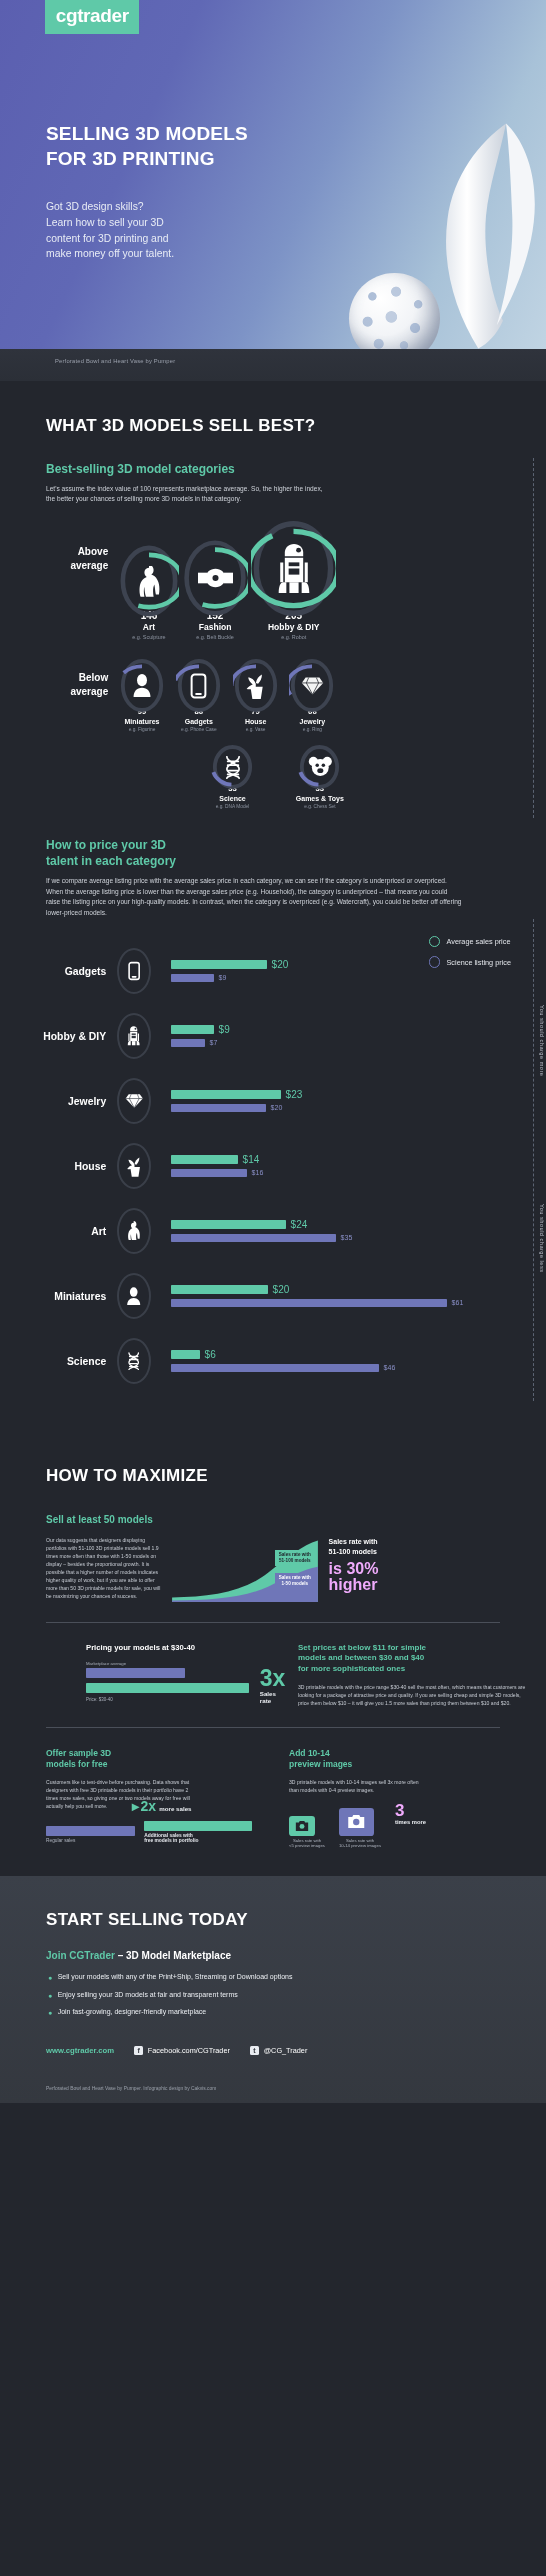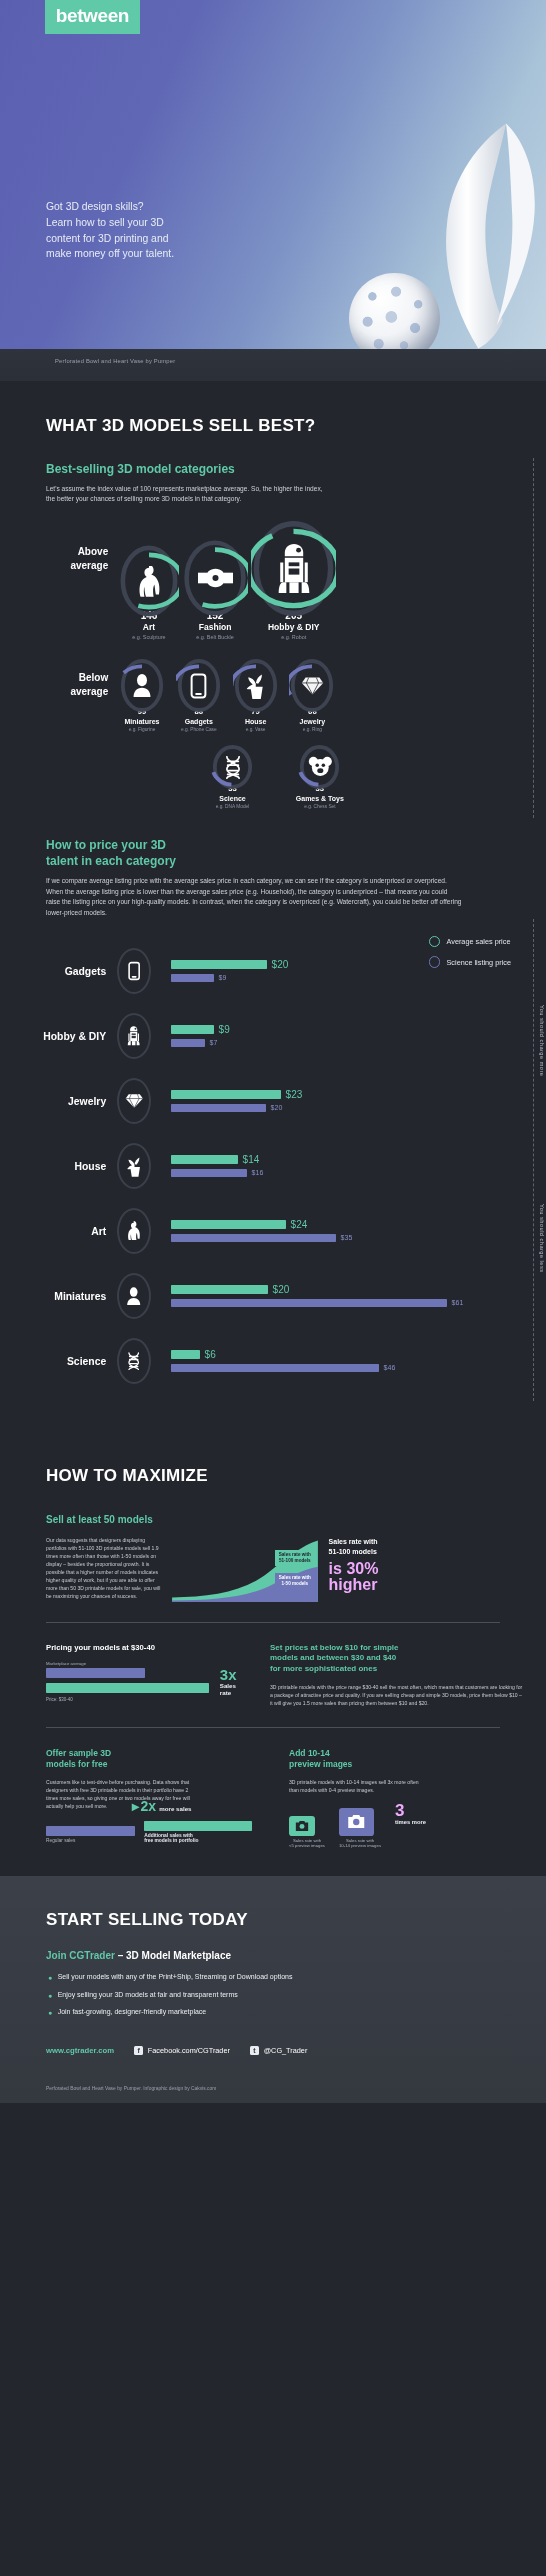--- a/index.html
+++ b/index.html
@@ -210,22 +210,26 @@
     font-size: 4.9px; color: #9aa0aa; border-top: 0;
   }
   .divider { height: 0.8px; background: #4a4f59; margin: 20px 46px 0 46px; }
 </style>
 </head>
 <body>
 
 <div class="page">
 
   <div class="hero">
-    <div class="logo">between</div>
-
+    <div class="logo">cgtrader</div>
+
+    <div class="hero-title">
+      <div>SELLING 3D MODELS</div>
+      <div>FOR 3D PRINTING</div>
+    </div>
 
     <div class="hero-sub">
       <div>Got 3D design skills?</div>
       <div>Learn how to sell your 3D</div>
       <div>content for 3D printing and</div>
       <div>make money off your talent.</div>
     </div>
 
     <div class="hero-bowl"></div>
     <svg class="hero-vase" viewBox="0 0 140 300">
@@ -664,40 +668,40 @@
             <div>51-100 models</div>
           </div>
           <div class="big-stat white" style="font-size:16px; margin-top:4.6px;">is 30%</div>
           <div class="big-stat white" style="font-size:16px;">higher</div>
         </div>
       </div>
     </div>
 
     <div class="divider"></div>
 
-    <div style="display:flex; padding:20px 14px 0 46px; gap:32px;">
+    <div style="display:flex; padding:20px 14px 0 46px; gap:20px;margin-left:40px;">
       <div style="width:192px;">
         <div style="font-size:7.7px; font-weight:bold;">Pricing your models at $30-40</div>
         <div style="margin-top:9.2px; display:flex; align-items:flex-start; gap:10.8px;">
           <div style="flex:1;">
             <div style="font-size:4.3px; color:#a9afba;">Marketplace average</div>
             <div class="hbar blue" style="width:99px; margin-top:2.3px;"></div>
             <div class="hbar green" style="width:163px; margin-top:5.4px;"></div>
             <div style="font-size:4.5px; color:#a9afba; margin-top:3.1px;">Price: $30-40</div>
           </div>
           <div style="padding-top:6.2px;">
-            <div class="big-stat" style="font-size:15px;">3x</div>
+            <div class="big-stat" style="font-size:23px;">3x</div>
             <div style="font-size:6.2px; font-weight:bold; color:#eceff3;">Sales rate</div>
           </div>
         </div>
       </div>
 
       <div style="width:254px;">
         <div class="h3" style="font-size:8px;">
-          <div>Set prices at below $10 for simple</div>
+          <div>Set prices at below $11 for simple</div>
           <div>models and between $30 and $40</div>
           <div>for more sophisticated ones</div>
         </div>
         <div class="mini-text" style="margin-top:7.7px;">3D printable models with the price range $30-40 sell the most often, which means that customers are looking for a package of attractive price and quality. If you are selling cheap and simple 3D models, price them below $10 – it will give you 1.5 more sales than pricing them between $10 and $20.</div>
       </div>
     </div>
 
     <div class="divider"></div>
 
     <div style="display:flex; padding:20px 14px 0 46px; gap:20px;">

